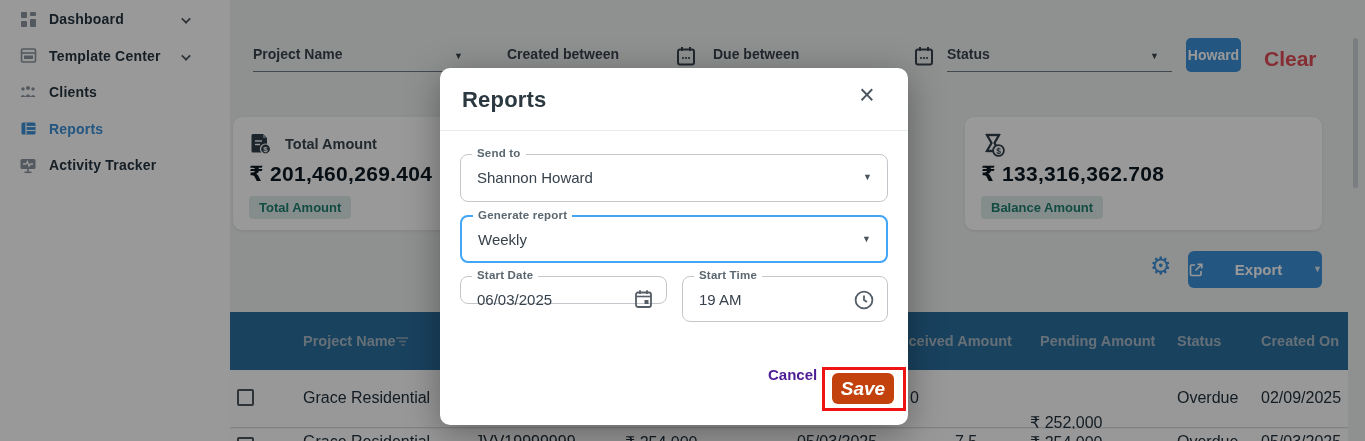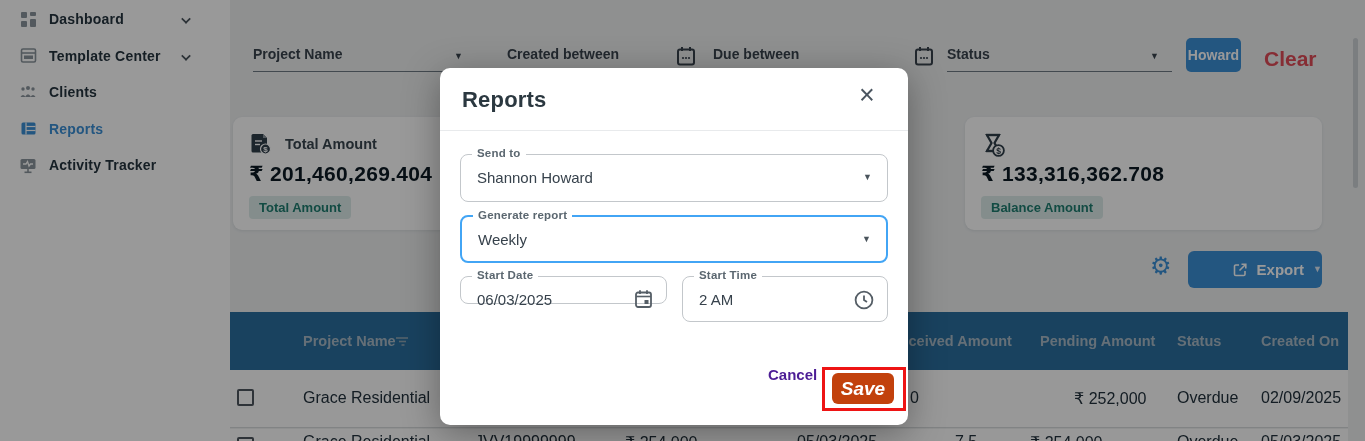--- a/index.html
+++ b/index.html
@@ -35,21 +35,21 @@
   .card-head { position:absolute; left:16px; top:15px; display:flex; align-items:center; gap:12px; }
   .card-title { font-size:14.5px; font-weight:700; color:#3a4750; }
   .card-amount { position:absolute; left:16px; top:45px; font-size:21px; font-weight:700; color:#0c1a24; letter-spacing:.3px; }
   .card-badge { position:absolute; left:16px; top:79px; background:#dcecea; color:#1e7d70;
     font-size:13px; font-weight:700; padding:4px 10px; border-radius:4px; }
 
   
   .gear { position:absolute; left:1150px; top:254px; font-size:24px; color:#3b8fd6; line-height:1; cursor:pointer; }
   .btn-export { position:absolute; left:1188px; top:251px; width:134px; height:37px; background:#3b8fd6; border:none;
     border-radius:6px; color:#fff; font-size:15px; font-weight:700; font-family:inherit; display:flex; align-items:center;
-    justify-content:flex-end; gap:9px; cursor:pointer; }
+    justify-content:space-between; gap:9px; cursor:pointer; }
   .btn-export .caret { color:#dce9f5; }
 
   
   .tbl-head { position:absolute; left:230px; top:312px; width:1118px; height:58px; background:#2a6f9e; }
   .th { position:absolute; top:21px; font-size:14.5px; font-weight:700; color:#a9bac7; white-space:nowrap; }
   .row { position:absolute; left:230px; width:1118px; height:58px; background:#fdfdfd; border-bottom:1px solid #d7dadd; }
   .row1 { top:370px; }
   .row2 { top:429px; }
   .td { position:absolute; top:19px; font-size:16px; color:#22313c; white-space:nowrap; }
   .checkbox { position:absolute; left:237px; top:19px; width:17px; height:17px; border:2px solid #4d565e; border-radius:2px; background:transparent; cursor:pointer; }
@@ -254,21 +254,21 @@
     <span class="th" style="left:660px;">Received Amount</span>
     <span class="th" style="left:810px;">Pending Amount</span>
     <span class="th" style="left:947px;">Status</span>
     <span class="th" style="left:1031px;">Created On</span>
   </div>
 
   <div class="row row1">
     <span class="checkbox" style="left:7px;"></span>
     <span class="td" style="left:73px;">Grace Residential</span>
     <span class="td" style="left:680px;">0</span>
-    <span class="td" style="left:844px;">₹ 252,000</span>
+    <span class="td" style="left:800px;margin-top:24px;">₹ 252,000</span>
     <span class="td" style="left:947px;">Overdue</span>
     <span class="td" style="left:1031px;text-align:right;">02/09/2025</span>
   </div>
 
   <div class="row row2">
     <span class="checkbox" style="left:7px; top:8px;"></span>
     <span class="td" style="left:73px;  top:4px;">Grace Residential</span>
     <span class="td" style="left:245px; top:4px;">JVV19999999</span>
     <span class="td" style="left:395px; top:4px;">₹ 254,000</span>
     <span class="td" style="left:567px; top:4px;">05/03/2025</span>
@@ -308,21 +308,21 @@
             <line x1="6" y1="1.2" x2="6" y2="5" stroke="#555e66" stroke-width="1.8"></line>
             <line x1="13" y1="1.2" x2="13" y2="5" stroke="#555e66" stroke-width="1.8"></line>
             <line x1="2" y1="7.5" x2="17" y2="7.5" stroke="#555e66" stroke-width="1.6"></line>
             <rect x="10.5" y="11" width="4" height="4" fill="#555e66"></rect>
           </svg>
       </span>
     </div>
 
     <div class="field f-stime">
       <span class="f-label">Start Time</span>
-      <span class="f-value">2 AM</span>
+      <span class="f-value">19 AM</span>
       <span class="f-icon" style="top:13px;">
         <svg width="20" height="20" viewBox="0 0 20 20">
             <circle cx="10" cy="10" r="8.4" fill="none" stroke="#555e66" stroke-width="1.8"></circle>
             <polyline points="10,5.5 10,10 13,12" fill="none" stroke="#555e66" stroke-width="1.8"></polyline>
           </svg>
       </span>
     </div>
 
 
     <span class="link-cancel">Cancel</span>

